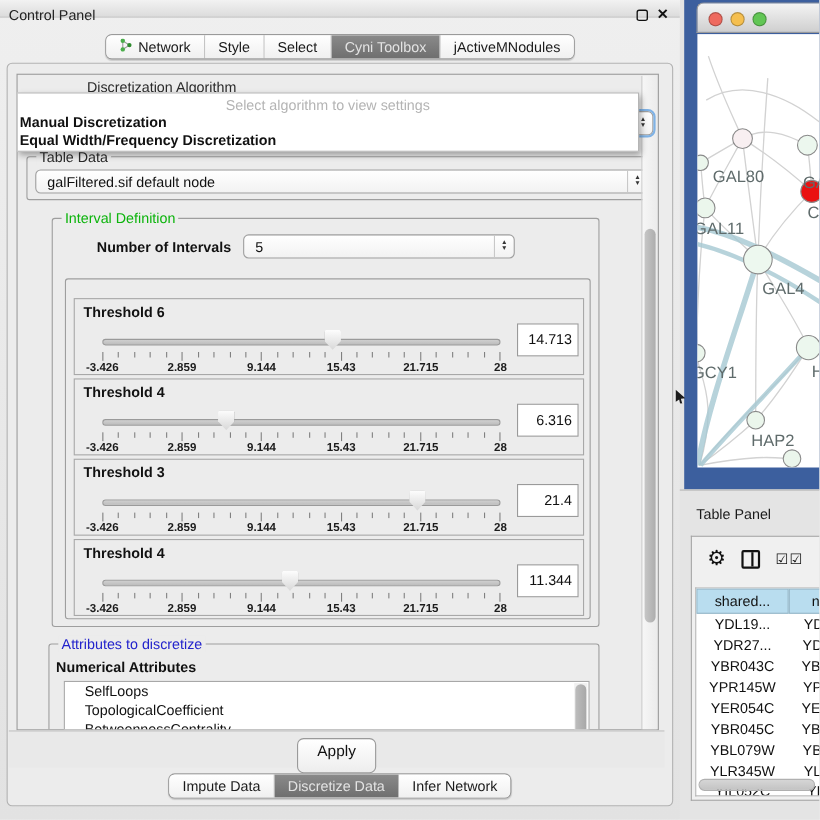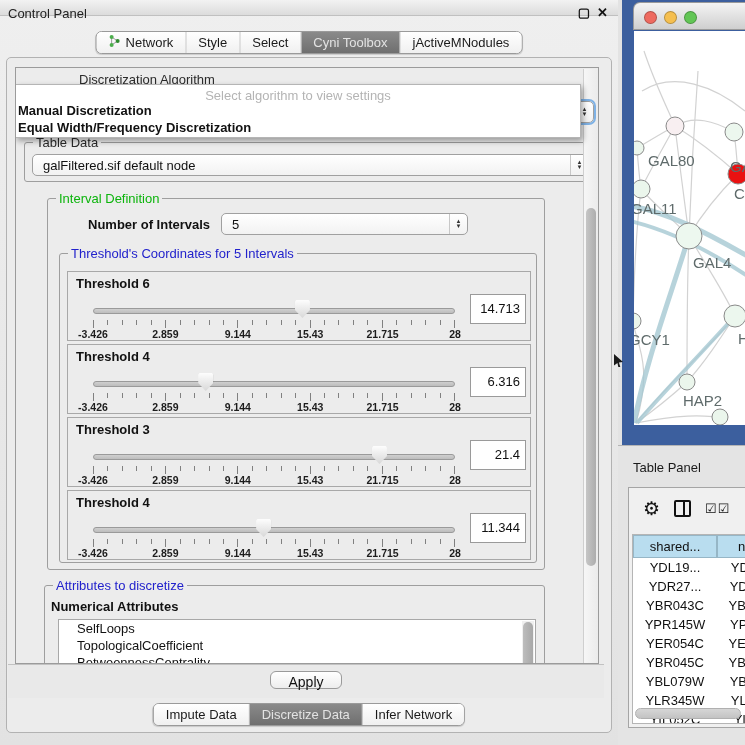--- a/index.html
+++ b/index.html
@@ -59,21 +59,21 @@
   .tick-lab { position:absolute; transform:translateX(-50%); font-size:10.5px; font-weight:600; color:#1c1c1c; white-space:nowrap; }
   .value-box { position:absolute; left:402px; top:22px; width:56px; height:30px; background:#ffffff; border:1px solid #9a9a9a; font-size:13px; color:#111; text-align:right; line-height:28px; padding-right:5px; }
 
   
   .attr-list { position:absolute; left:13px; top:33px; width:478px; height:60px; background:#ffffff; border:1px solid #a8a8a8; }
   .attr-item { padding-left:18px; font-size:13px; line-height:17px; color:#111; white-space:nowrap; }
   .list-scroll { position:absolute; right:1px; top:1px; width:12px; height:58px; background:#f0f0f0; }
   .list-thumb { position:absolute; left:1px; top:1px; width:10px; height:54px; background:linear-gradient(90deg,#bdbdbd,#a8a8a8); border-radius:5px; }
 
   .apply-bar { position:absolute; left:1px; top:606px; width:596px; height:34px; background:#e9e9e9; border-top:1px solid #c2c2c2; }
-  .apply-btn { position:absolute; left:50%; transform:translateX(-50%); top:6px; width:72px; height:18px; background:linear-gradient(#ffffff,#ededed); border:1px solid #9a9a9a; border-radius:6px; font-size:14px; color:#111; text-align:center; line-height:20px; }
+  .apply-btn { position:absolute; left:50%; transform:translateX(-50%); top:6px; width:72px; height:32px; background:linear-gradient(#ffffff,#ededed); border:1px solid #9a9a9a; border-radius:6px; font-size:14px; color:#111; text-align:center; line-height:20px; }
 
   
   .net-frame { position:absolute; left:622px; top:0; width:123px; height:445px; }
   .net-titlebar { position:absolute; left:11px; top:2px; right:0; height:28px; background:linear-gradient(#f4f4f4,#cfcfcf); border:1px solid #9a9a9a; border-right:none; border-top-left-radius:7px; }
   .traffic { position:absolute; top:8px; width:13px; height:13px; border-radius:50%; border:1px solid rgba(0,0,0,0.25); }
   .net-canvas { position:absolute; left:12px; top:31px; width:111px; height:394px; background:#ffffff; overflow:hidden; }
   .net-label { position:absolute; font-size:15px; color:#5f6b6b; white-space:nowrap; }
 
   
   .tp-region { position:absolute; left:618px; top:445px; width:127px; height:300px; background:#e4e4e4; border-top:1px solid #b5b5b5; }
@@ -164,21 +164,20 @@
         <span class="group-title gt-green">Interval Definition</span>
         <span style="position:absolute; left:40px; top:18px; font-weight:bold; font-size:13px; color:#111;">Number of Intervals</span>
         <div class="combo" style="left:173px; top:14px; width:247px;">
           <span class="combo-text">5</span>
           <span class="stepper">
               <span>▲</span>
               <span>▼</span>
             </span>
         </div>
         <div class="groupbox" style="left:11px; top:54px; width:478px; height:310px;" id="thr-group">
-          <span class="group-title gt-blue">Threshold's Coordinates for 5 Intervals</span>
         <div class="thr-panel" style="top: 17px;">
               <div class="thr-label">Threshold 6</div>
               <div class="slider-wrap">
                 <div class="slider-track"></div>
                 <div class="slider-handle" style="left: calc(57.72% - 7px);"></div>
               </div>
               <div class="tick-row">
                 <div class="tick major"></div>
                 <div class="tick minor"></div>
                 <div class="tick minor"></div>

